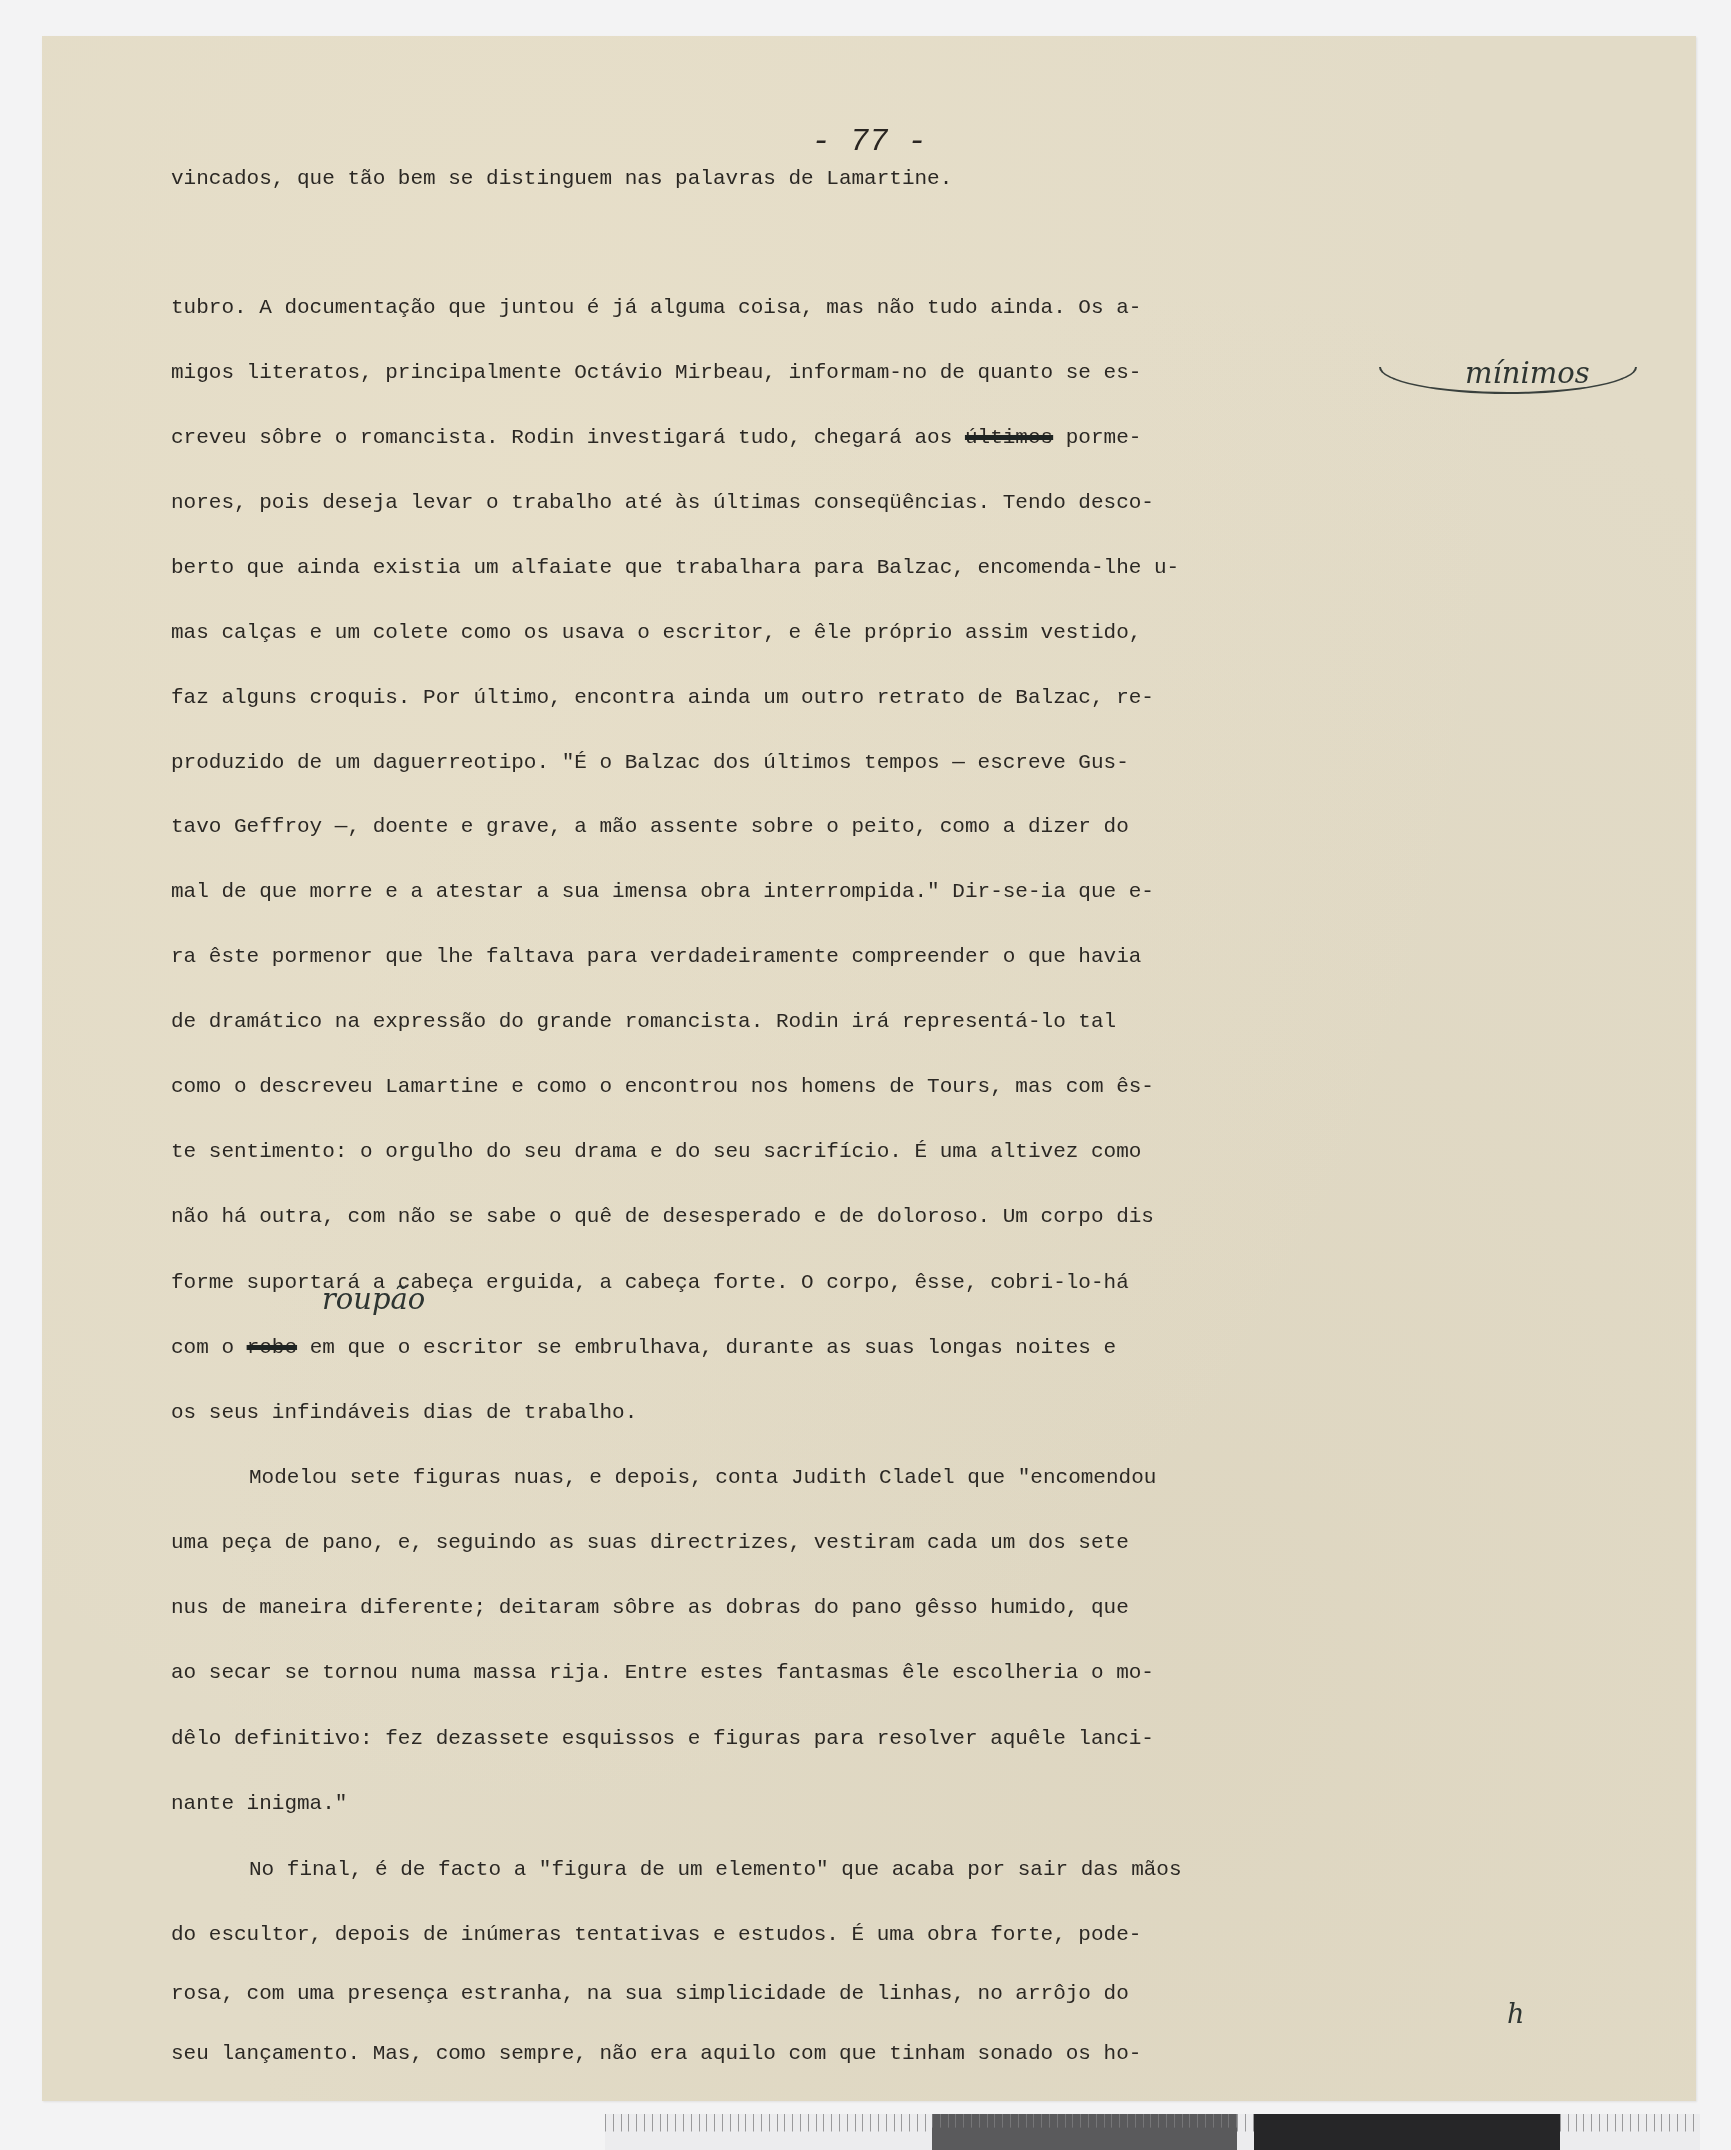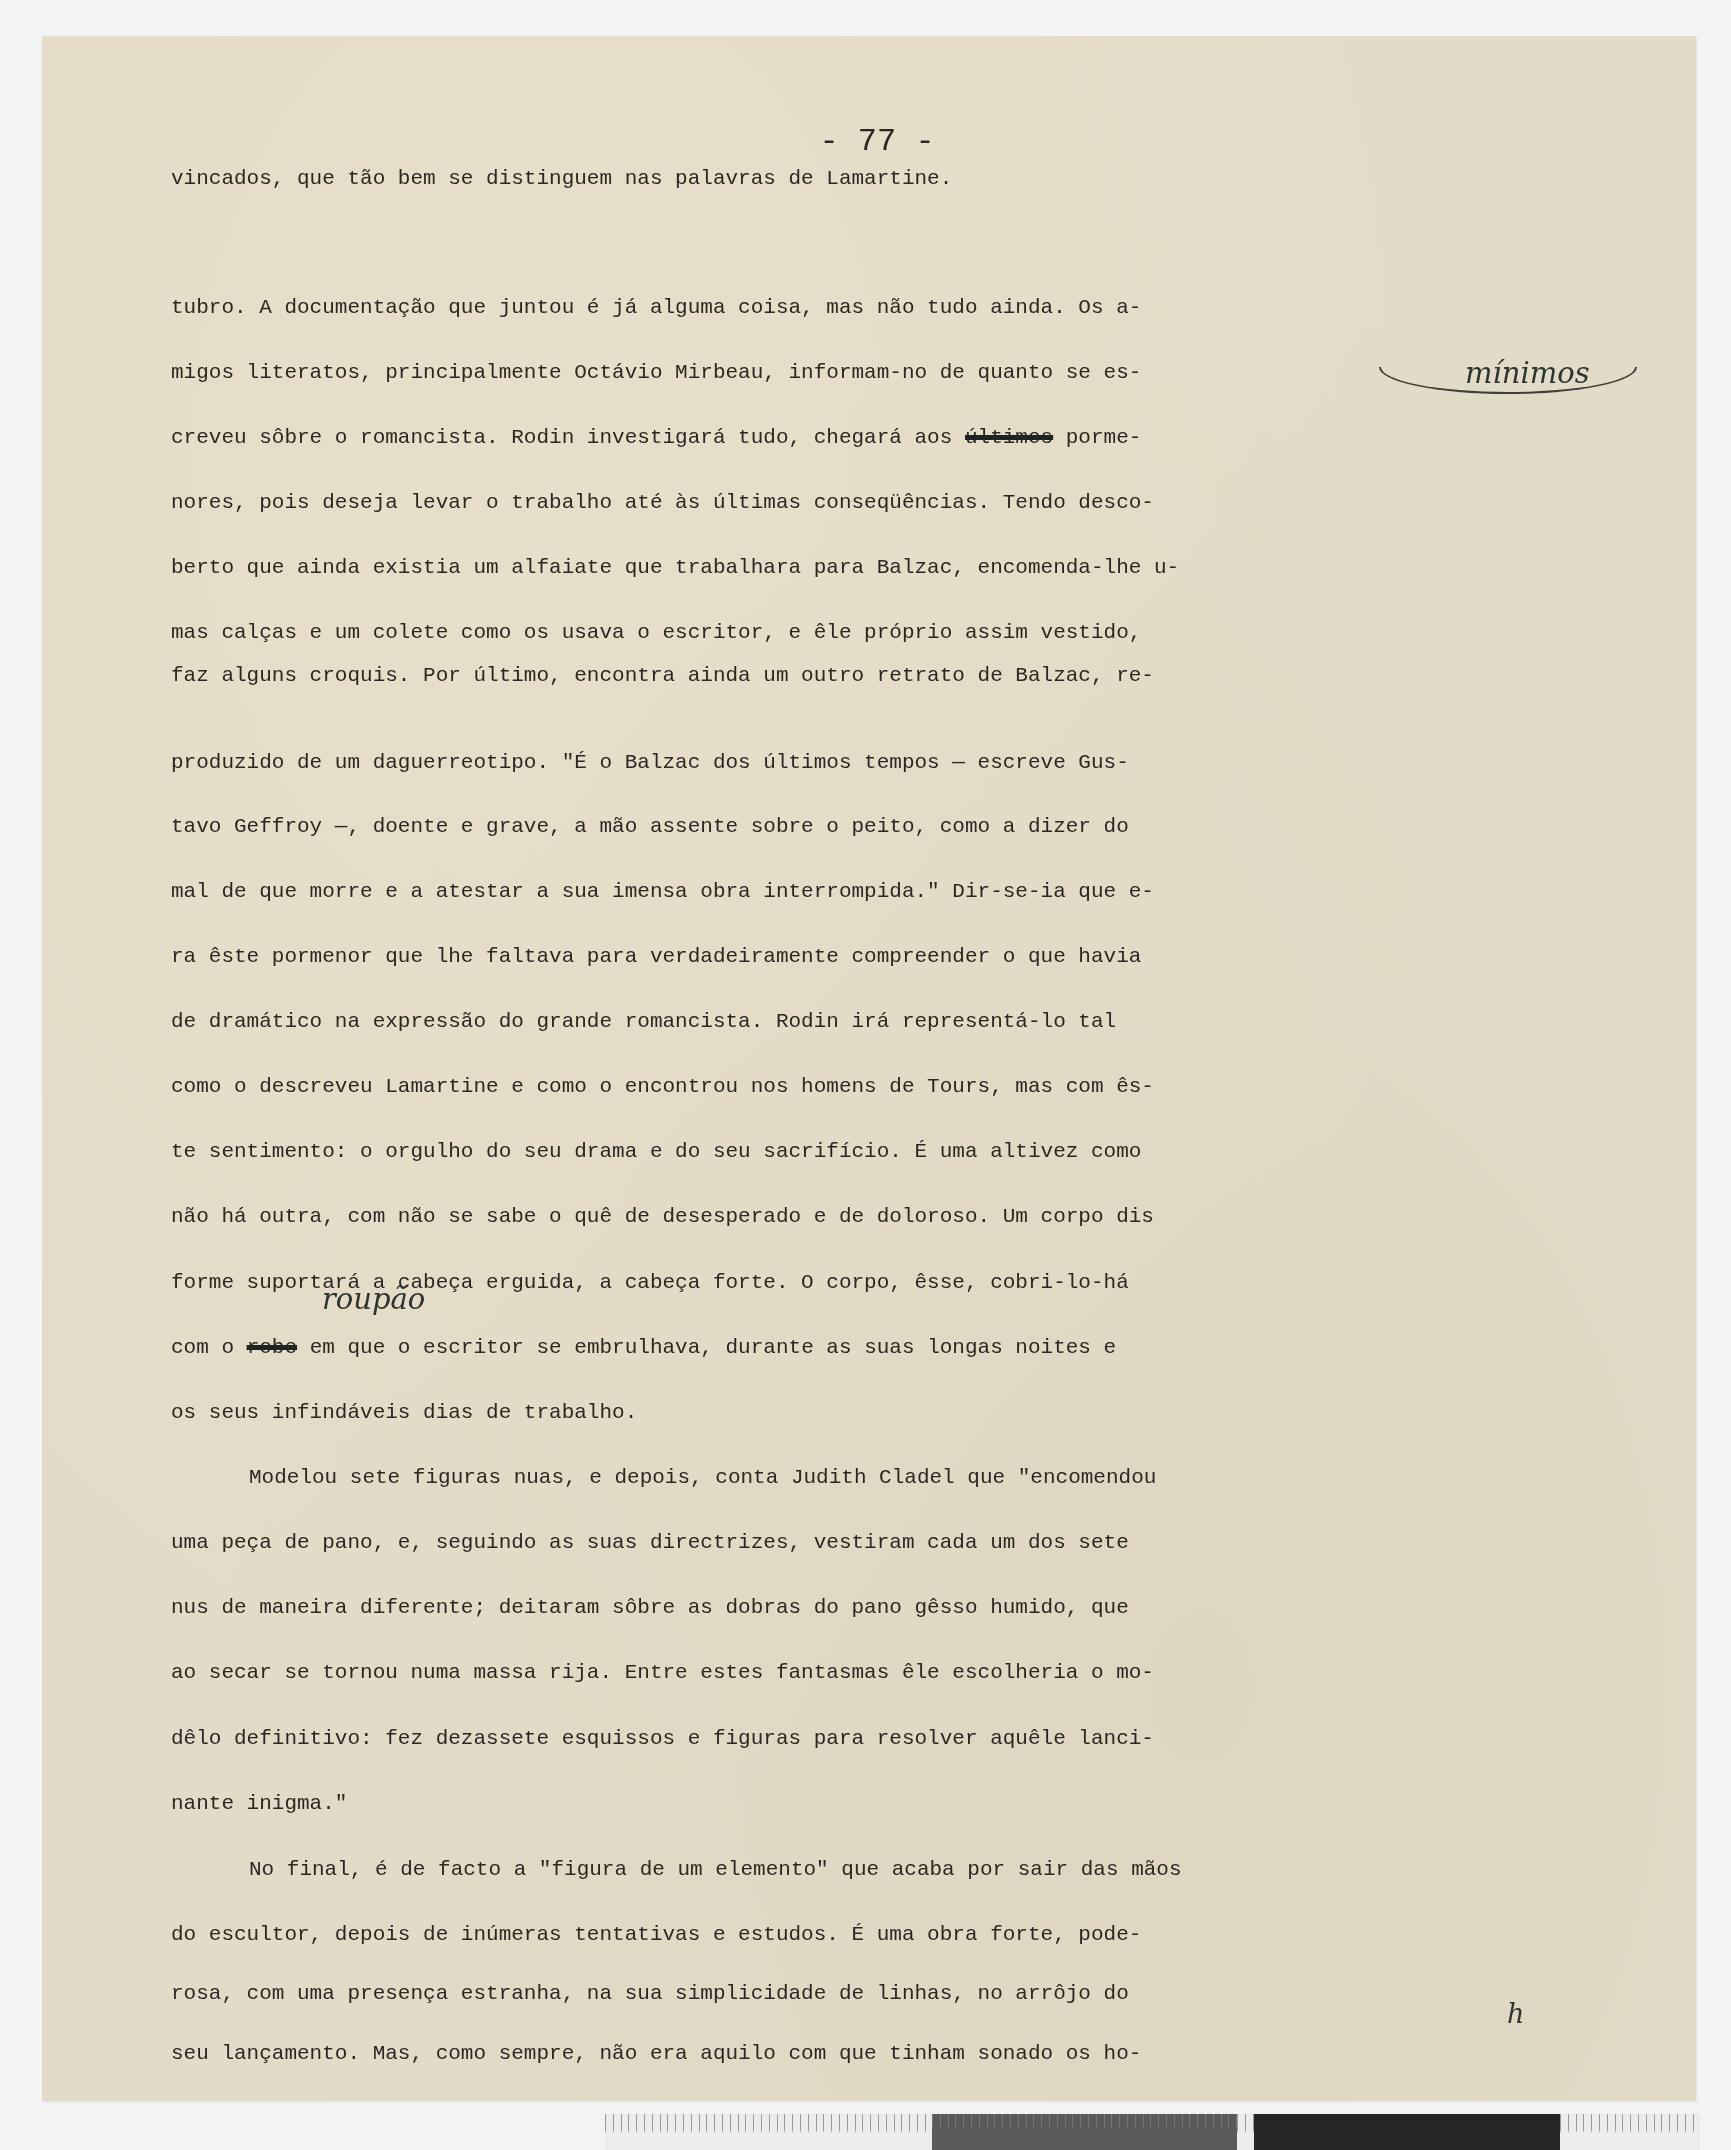--- a/index.html
+++ b/index.html
@@ -11,21 +11,21 @@
   .page {
     position: absolute; left: 42px; top: 36px; width: 1654px; height: 2065px;
     background: #e2dbc7;
     background-image:
       radial-gradient(ellipse at 30% 20%, rgba(240,230,205,0.35), transparent 60%),
       radial-gradient(ellipse at 70% 80%, rgba(210,200,175,0.25), transparent 60%);
     box-shadow: 1px 1px 1.9px rgba(0,0,0,0.08);
   }
   .page-number {
     position: absolute; left: 0; width: 100%; top: 87px; text-align: center;
-    font-size: 32px; color: #2a2622; padding-left: 8px;
+    font-size: 32px; color: #2a2622; padding-left: 0; font-style: italic;
   }
   .line {
     position: absolute; left: 129px; white-space: pre;
     font-size: 21px; line-height: 39px; color: #2b2824;
     letter-spacing: 0px;
   }
   .line.indent { left: 207px; }
   .strike { text-decoration: line-through; text-decoration-thickness: 4.9px; text-decoration-color: #1e2422; }
   .hand {
     position: absolute; font-family: "DejaVu Serif", serif; font-style: italic;
@@ -58,21 +58,21 @@
   <div class="line" style="top:252px">tubro. A documentação que juntou é já alguma coisa, mas não tudo ainda. Os a-</div>
   <div class="line" style="top:317px">migos literatos, principalmente Octávio Mirbeau, informam-no de quanto se es-</div>
 
   <div class="line" style="top:382px"><span>creveu sôbre o romancista. Rodin investigará tudo, chegará aos </span><span class="strike">últimos</span><span> porme-</span></div>
   <div class="hand-arc" style="left:1337px; top:331px; width:254px; height:25px;"></div>
   <div class="hand" style="left:1376px; top:320px;">mínimos</div>
 
   <div class="line" style="top:447px">nores, pois deseja levar o trabalho até às últimas conseqüências. Tendo desco-</div>
   <div class="line" style="top:512px">berto que ainda existia um alfaiate que trabalhara para Balzac, encomenda-lhe u-</div>
   <div class="line" style="top:577px">mas calças e um colete como os usava o escritor, e êle próprio assim vestido,</div>
-  <div class="line" style="top:620px">faz alguns croquis. Por último, encontra ainda um outro retrato de Balzac, re-</div>
+  <div class="line" style="top:642px">faz alguns croquis. Por último, encontra ainda um outro retrato de Balzac, re-</div>
   <div class="line" style="top:707px">produzido de um daguerreotipo. "É o Balzac dos últimos tempos — escreve Gus-</div>
   <div class="line" style="top:771px">tavo Geffroy —, doente e grave, a mão assente sobre o peito, como a dizer do</div>
   <div class="line" style="top:836px">mal de que morre e a atestar a sua imensa obra interrompida." Dir-se-ia que e-</div>
   <div class="line" style="top:901px">ra êste pormenor que lhe faltava para verdadeiramente compreender o que havia</div>
   <div class="line" style="top:966px">de dramático na expressão do grande romancista. Rodin irá representá-lo tal</div>
   <div class="line" style="top:1031px">como o descreveu Lamartine e como o encontrou nos homens de Tours, mas com ês-</div>
   <div class="line" style="top:1096px">te sentimento: o orgulho do seu drama e do seu sacrifício. É uma altivez como</div>
   <div class="line" style="top:1161px">não há outra, com não se sabe o quê de desesperado e de doloroso. Um corpo dis</div>
   <div class="line" style="top:1227px">forme suportará a cabeça erguida, a cabeça forte. O corpo, êsse, cobri-lo-há</div>
 

